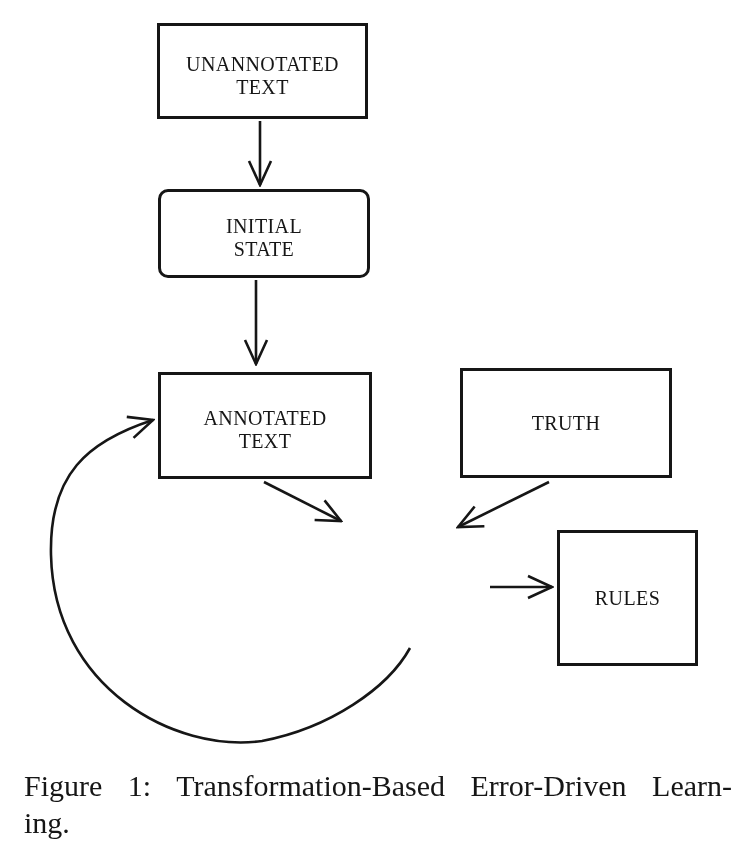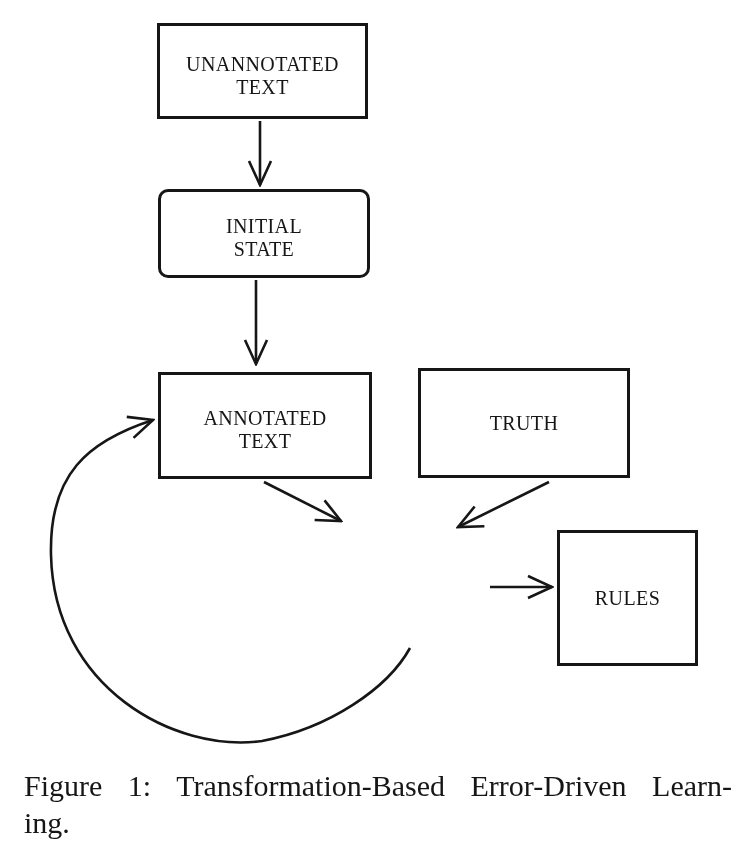--- a/index.html
+++ b/index.html
@@ -30,21 +30,21 @@
     letter-spacing:0.4px;
     text-align:center;
     z-index:1;
   }
   .node.rounded{border-radius:10px;}
   .node .nline{line-height:20px;}
   .node.twolines{row-gap:3px;padding-top:8px;}
   .n-unannotated{left:157px;top:23px;width:211px;height:96px;}
   .n-initial{left:158px;top:189px;width:212px;height:89px;}
   .n-annotated{left:158px;top:372px;width:214px;height:107px;}
-  .n-truth{left:418px;top:368px;width:212px;height:110px;}
+  .n-truth{left:460px;top:368px;width:212px;height:110px;}
   .n-learner{left:323px;top:531px;width:165px;height:115px;}
   .n-rules{left:557px;top:530px;width:141px;height:136px;}
   
   svg.edges{
     position:absolute;left:0;top:0;
     z-index:2;
     pointer-events:none;
   }
   svg.edges path, svg.edges line{
     stroke:var(--ink);

